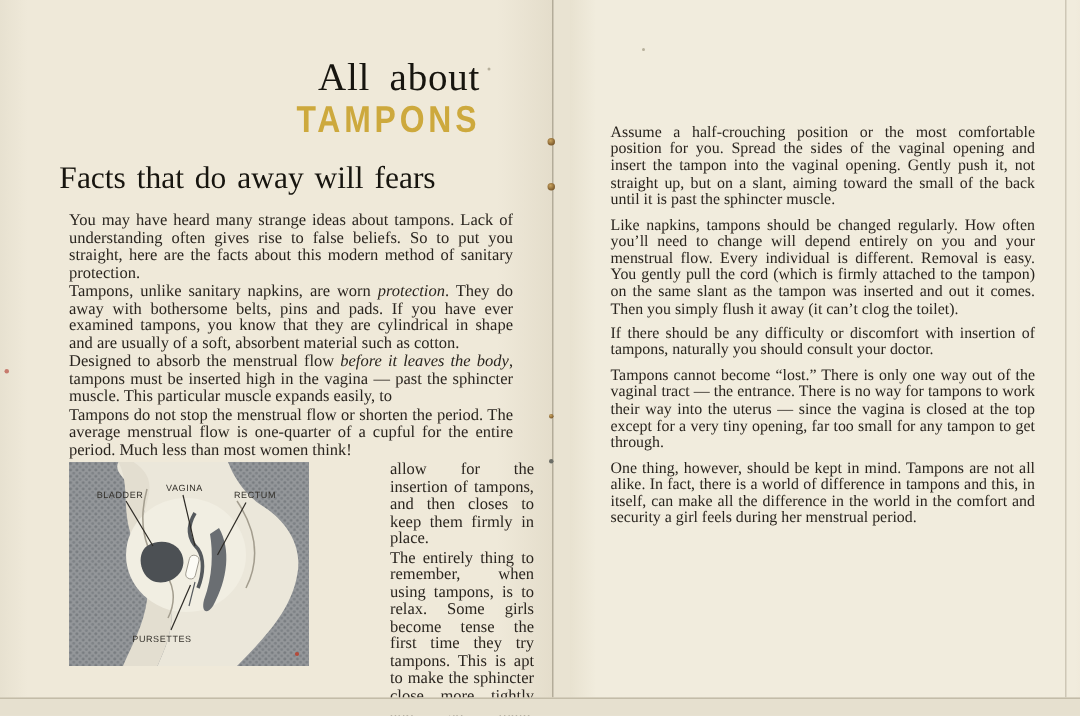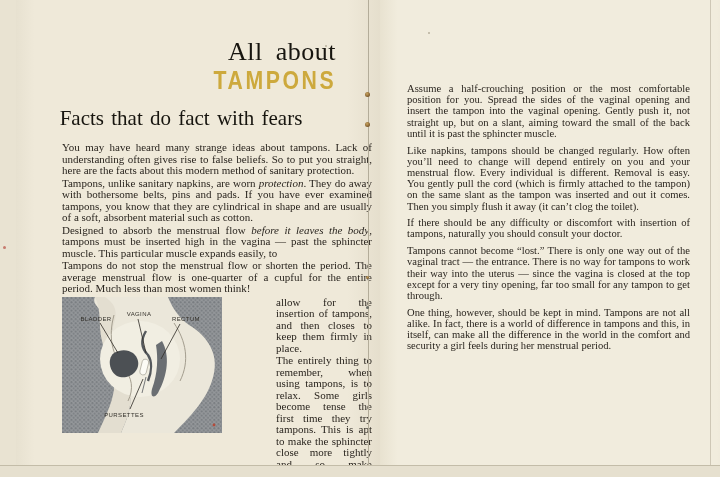--- a/index.html
+++ b/index.html
@@ -4,21 +4,21 @@
 <style>
   html,body{margin:0;padding:0;}
   body{
     width:720px;height:477px;position:relative;overflow:hidden;
     background:#e9e3d2;
     font-family:"Liberation Serif", serif;
     color:#2a251f;
   }
   .page{position:absolute;top:0;height:465px;}
   .page-left{
-    left:16px;width:368px;
+    left:0;width:368px;
     background:linear-gradient(90deg,#e7e1d0 0%,#efe9d9 5%,#efe9d9 90%,#e4ddcb 100%);
   }
   .page-right{
     left:380px;width:351px;
     background:linear-gradient(90deg,#e8e2d0 0%,#f1ecdd 5%,#f1ecdd 96%,#eae4d3 100%);
   }
   .gutter-line{position:absolute;left:368px;top:0;width:1px;height:465px;background:#b3ac99;}
   .right-edge-line{position:absolute;left:710px;top:0;width:1px;height:465px;background:rgba(150,140,118,.38);}
   .bottom-strip{
     position:absolute;left:0;top:465px;width:720px;height:12px;
@@ -34,40 +34,40 @@
   .title-line2{margin-top:1px;line-height:26px;}
   .title-line2 .gold{
     display:inline-block;transform:scaleX(.85);transform-origin:100% 50%;
     font-family:"Liberation Sans", sans-serif;font-weight:bold;
     font-size:25px;letter-spacing:3px;color:#cda93d;
   }
   .subtitle{margin-top:9px;text-align:center;padding-left:10px;
     font-size:21px;color:#17150f;line-height:24px;word-spacing:2px;}
   .lp-body{margin:12px 12px 0 46px;width:310px;
     font-size:11px;line-height:11.5px;text-align:justify;}
-  .lp-body p{margin:0 0 1px 0;}
+  .lp-body p{margin:0 14px 1px 0;}
   .rp-body{margin:83px 0 0 27px;width:283px;
     font-size:10.6px;line-height:11.2px;text-align:justify;}
   .rp-body p{margin:0 0 5.5px 0;}
   em{font-style:italic;}
 
   .fig-row{display:flex;align-items:flex-start;margin-top:2px;gap:44px;}
   .figure{width:160px;height:136px;flex:none;}
   .figure svg{display:block;}
   .fig-text{flex:1;padding-left:10px;}
   .fig-text p{margin:0 0 1px 0;}
 </style>
 </head>
 <body>
 
 <div class="page page-left">
   <div class="title-block">
     <div class="title-line1">All about</div>
     <div class="title-line2"><span class="gold">TAMPONS</span></div>
-    <div class="subtitle">Facts that do fact with fears</div>
+    <div class="subtitle">Facts that do away will fears</div>
   </div>
 
   <div class="lp-body">
     <p>You may have heard many strange ideas about tampons. Lack of understanding often gives rise to false beliefs. So to put you straight, here are the facts about this modern method of sanitary protection.</p>
     <p><span>Tampons, unlike sanitary napkins, are worn </span><em>protection</em><span>. They do away with bothersome belts, pins and pads. If you have ever examined tampons, you know that they are cylindrical in shape and are usually of a soft, absorbent material such as cotton.</span></p>
     <p><span>Designed to absorb the menstrual flow </span><em>before it leaves the body</em><span>, tampons must be inserted high in the vagina — past the sphincter muscle. This particular muscle expands easily, to</span></p>
     <p>Tampons do not stop the menstrual flow or shorten the period. The average menstrual flow is one-quarter of a cupful for the entire period. Much less than most women think!</p>
 
     <div class="fig-row">
       <div class="figure">

